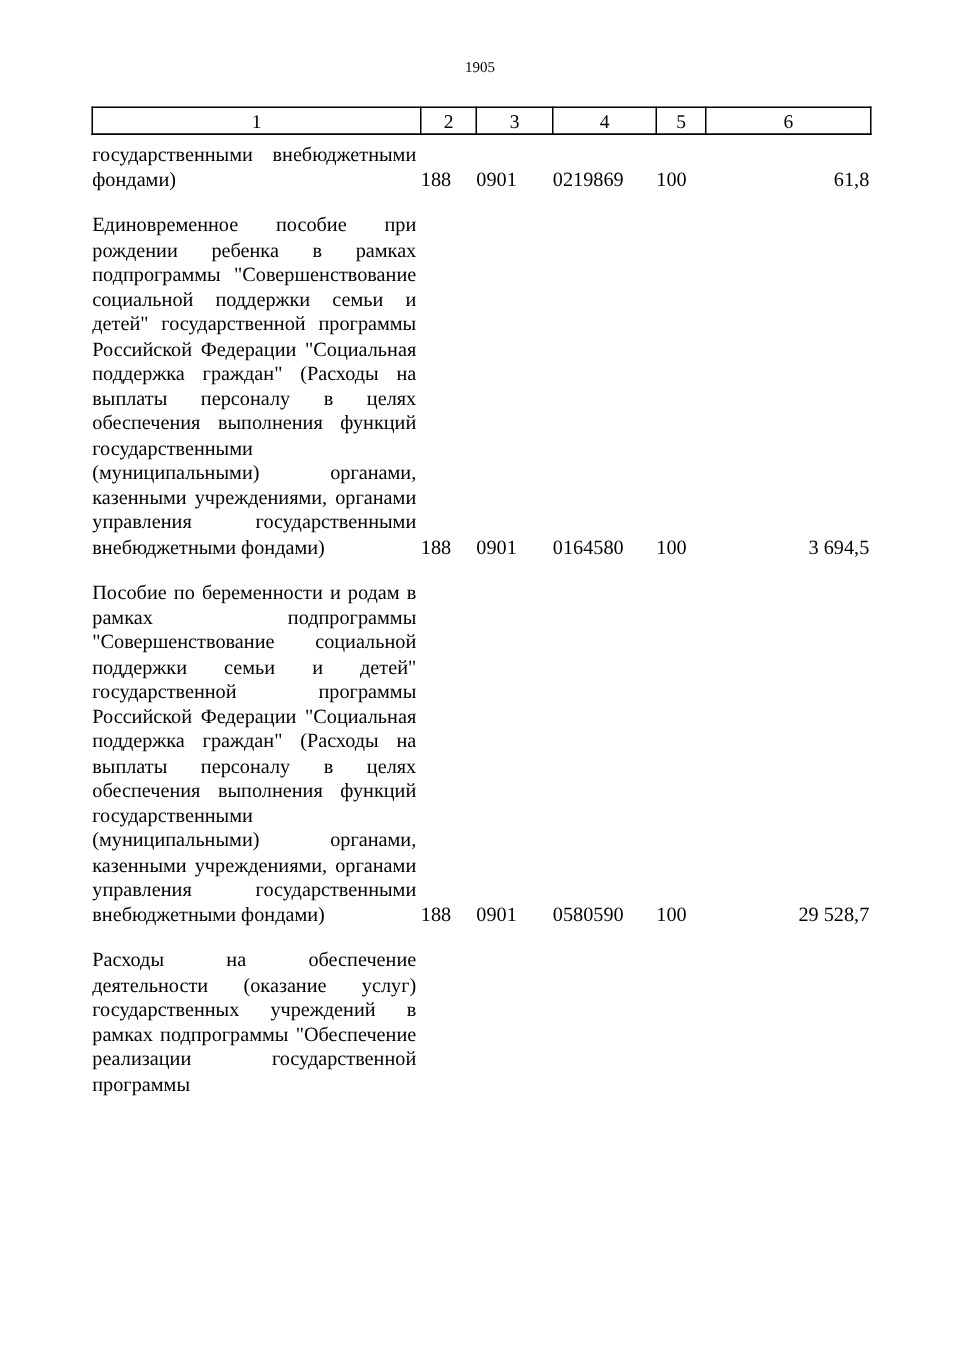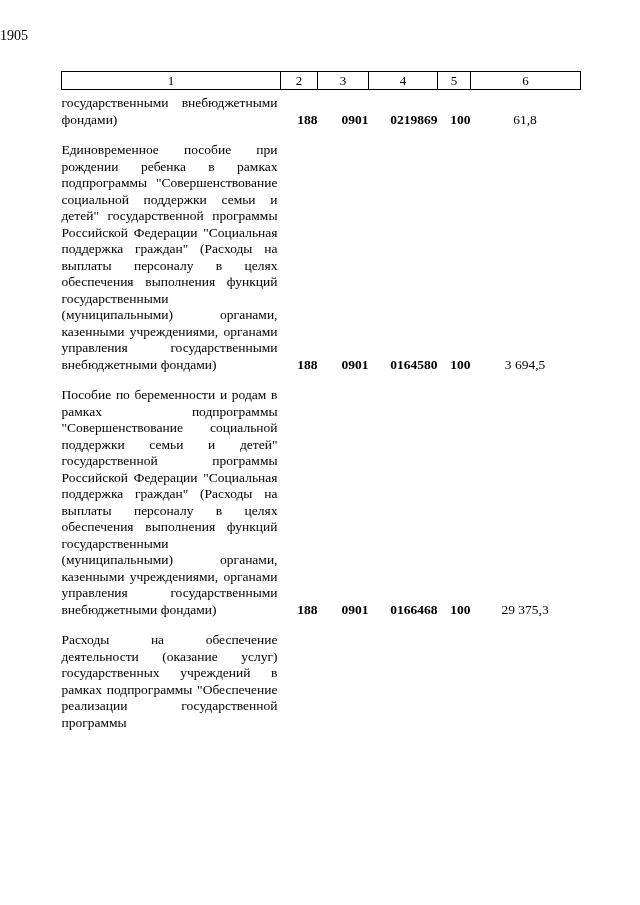--- a/index.html
+++ b/index.html
@@ -8,25 +8,25 @@
     width: 640px;
     height: 905px;
     background: #ffffff;
     color: #000000;
     font-family: "Liberation Serif", serif;
     position: relative;
     overflow: hidden;
   }
   .page-number {
     position: absolute;
-    top: 28px;
+    top: 40px;
     left: 0;
     width: 100%;
-    text-align: left;
-    font-size: 14px;
+    text-align: center;
+    font-size: 10px;
   }
   table.budget-table {
     position: absolute;
     top: 71px;
     left: 61px;
     width: 519px;
     border-collapse: collapse;
     table-layout: fixed;
     font-size: 13.5px;
     line-height: 16.5px;
@@ -45,22 +45,22 @@
     vertical-align: bottom;
     margin-top: 10px;
   }
   tbody tr td { padding-top: 14px; }
   tbody tr.first-row td { padding-top: 5px; }
   td.txt {
     text-align: justify;
     padding-right: 3px;
   }
   td.num { white-space: nowrap; }
-  td.c { text-align: right; font-weight: bold; }
-  td.r { text-align: center; padding-right: 1px; }
+  td.c { text-align: left; }
+  td.r { text-align: right; padding-right: 1px; }
 </style>
 </head>
 <body>
 
 <div class="page-number">1905</div>
 
 <table class="budget-table">
   <colgroup>
     <col style="width:219px">
     <col style="width:37px">
@@ -93,23 +93,23 @@
       <td class="num c">188</td>
       <td class="num c">0901</td>
       <td class="num c">0164580</td>
       <td class="num c">100</td>
       <td class="num r">3 694,5</td>
     </tr>
     <tr>
       <td class="txt">Пособие по беременности и родам в рамках подпрограммы "Совершенствование социальной поддержки семьи и детей" государственной программы Российской Федерации "Социальная поддержка граждан" (Расходы на выплаты персоналу в целях обеспечения выполнения функций государственными (муниципальными) органами, казенными учреждениями, органами управления государственными внебюджетными фондами)</td>
       <td class="num c">188</td>
       <td class="num c">0901</td>
-      <td class="num c">0166468</td>
+      <td class="num c">0580590</td>
       <td class="num c">100</td>
-      <td class="num r">29 375,3</td>
+      <td class="num r">29 528,7</td>
     </tr>
     <tr>
       <td class="txt">Расходы на обеспечение деятельности (оказание услуг) государственных учреждений в рамках подпрограммы "Обеспечение реализации государственной программы</td>
       <td class="num c"></td>
       <td class="num c"></td>
       <td class="num c"></td>
       <td class="num c"></td>
       <td class="num r"></td>
     </tr>
   </tbody>

